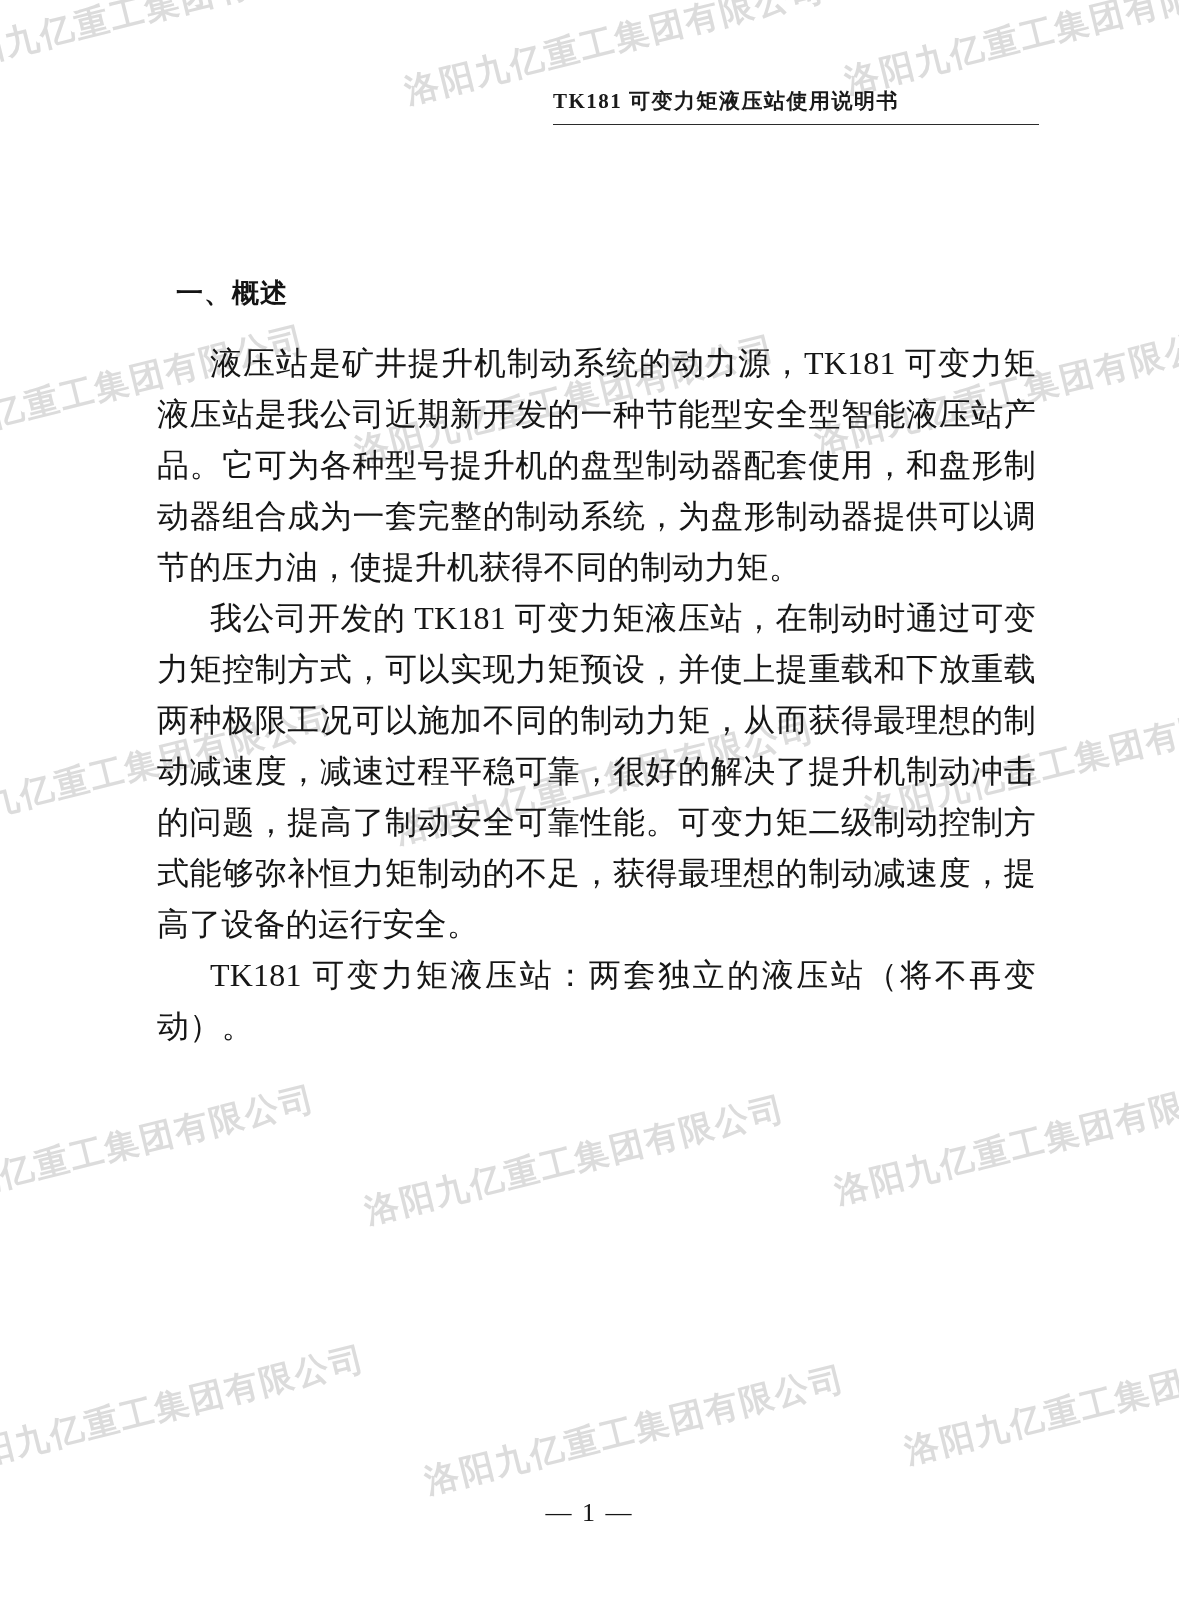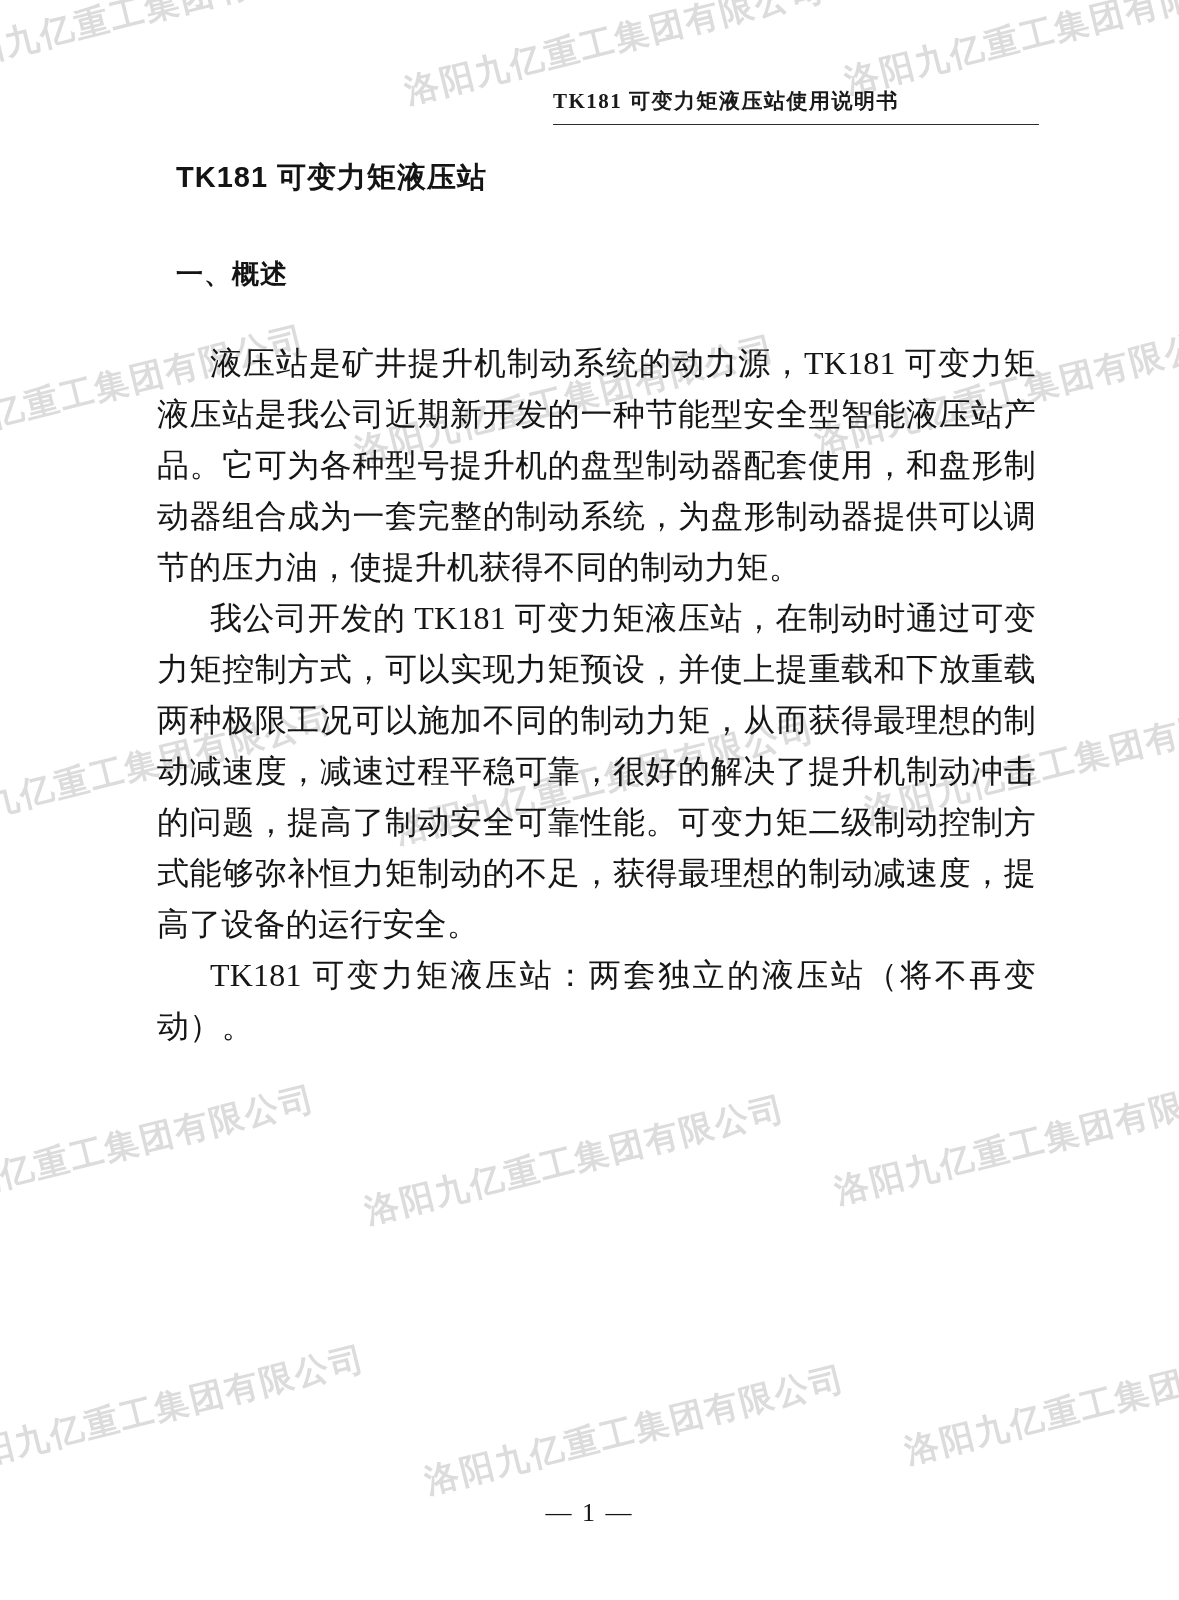--- a/index.html
+++ b/index.html
@@ -76,21 +76,21 @@
     left: 176px;
     font-family: "Liberation Sans", sans-serif;
     font-size: 29px;
     font-weight: 700;
     letter-spacing: 1px;
     color: #141414;
   }
 
   .section-heading {
     position: absolute;
-    top: 256px;
+    top: 275px;
     left: 176px;
     font-family: "Liberation Sans", sans-serif;
     font-size: 27px;
     font-weight: 700;
     letter-spacing: 1px;
     color: #141414;
   }
 
   .body-text {
     position: absolute;
@@ -147,21 +147,20 @@
   <div class="wm" style="left:900px; top:1430px;">洛阳九亿重工集团有限公司</div>
 </div>
 
 <div class="page">
 
   <div class="header">
     <div class="header-text">TK181 可变力矩液压站使用说明书</div>
     <div class="header-rule"></div>
   </div>
 
-  <div class="doc-title">TK181 可变力矩液压站</div>
 
   <div class="section-heading">一、概述</div>
 
   <div class="body-text">
     <p class="para">液压站是矿井提升机制动系统的动力源，TK181 可变力矩液压站是我公司近期新开发的一种节能型安全型智能液压站产品。它可为各种型号提升机的盘型制动器配套使用，和盘形制动器组合成为一套完整的制动系统，为盘形制动器提供可以调节的压力油，使提升机获得不同的制动力矩。</p>
     <p class="para">我公司开发的 TK181 可变力矩液压站，在制动时通过可变力矩控制方式，可以实现力矩预设，并使上提重载和下放重载两种极限工况可以施加不同的制动力矩，从而获得最理想的制动减速度，减速过程平稳可靠，很好的解决了提升机制动冲击的问题，提高了制动安全可靠性能。可变力矩二级制动控制方式能够弥补恒力矩制动的不足，获得最理想的制动减速度，提高了设备的运行安全。</p>
     <p class="para">TK181 可变力矩液压站：两套独立的液压站（将不再变动）。</p>
   </div>
 
   <div class="page-number">— 1 —</div>

